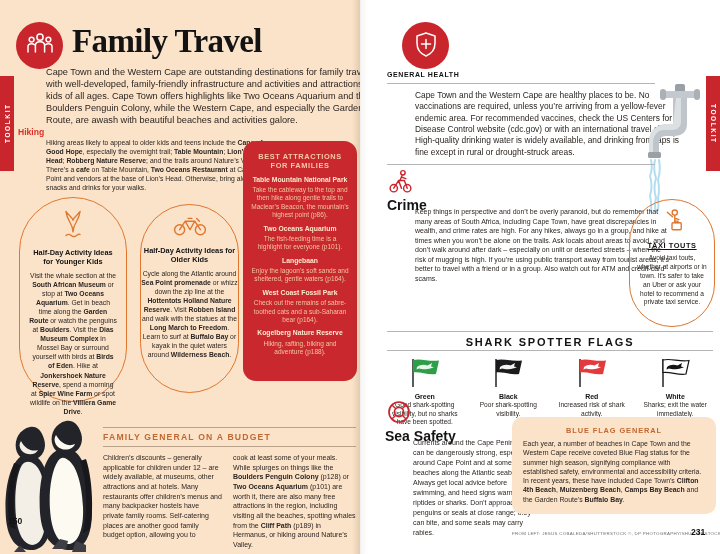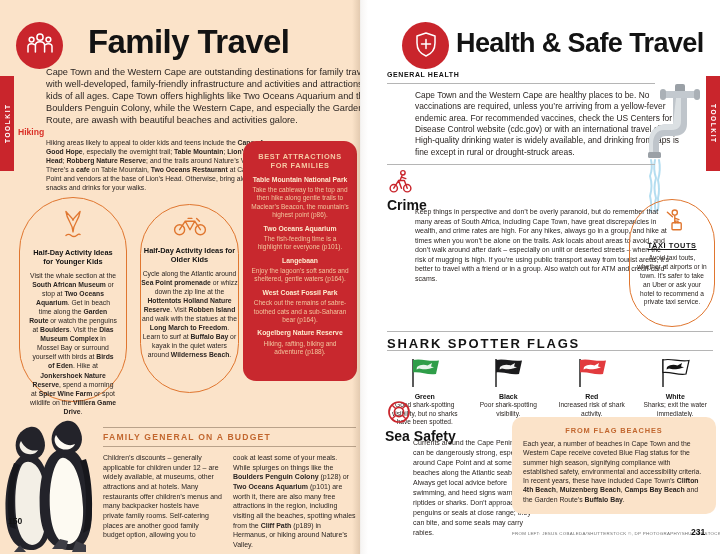--- a/index.html
+++ b/index.html
@@ -41,21 +41,21 @@
   .attr-desc { font-size:6.5px; color:#f2c69d; line-height:1.3; margin-top:2px; }
   .oval {
     border:1.6px solid #e0762f; text-align:center;
   }
   .oval .oval-title { font-weight:bold; font-size:7.4px; color:#131313; line-height:1.25; margin-top:5px; }
   .oval .oval-body  { font-size:6.8px; line-height:1.34; margin-top:4px; color:#2b2522; }
   .budget-head { font-size:8.6px; font-weight:bold; letter-spacing:1.2px; color:#c2672f; }
   .col-txt { font-size:7px; line-height:1.38; color:#2b2522; }
   .sec-head-sm { font-size:7px; font-weight:bold; letter-spacing:.6px; color:#131313; }
   .blk-head { font-size:14px; font-weight:bold; color:#131313; }
-  .center-head { font-size:13px; font-weight:bold; letter-spacing:1.8px; color:#131313; text-align:left; }
+  .center-head { font-size:11px; font-weight:bold; letter-spacing:1.8px; color:#131313; text-align:center; }
   .flag-col { width:25%; text-align:center; padding:0 5px; }
   .flag-name { font-size:7px; font-weight:bold; margin-top:2px; color:#131313; }
   .flag-desc { font-size:6.6px; line-height:1.32; margin-top:1px; color:#2b2522; }
   .blueflag-box { background:#fbe3c9; border-radius:10px; padding:9px 11px 10px; }
   .blueflag-box .bf-head { text-align:center; font-size:7.4px; font-weight:bold; letter-spacing:.9px; color:#c2672f; margin-bottom:4px; }
   .bf-body { font-size:6.9px; line-height:1.34; color:#2b2522; }
   .credit { font-size:4.4px; color:#6f6f6f; letter-spacing:.3px; white-space:nowrap; }
   .pagenum { font-size:8.6px; font-weight:bold; color:#131313; }
   b { font-weight:bold; }
 </style>
@@ -75,21 +75,21 @@
         <svg width="30" height="30" viewBox="0 0 30 30" fill="none" stroke="#fff" stroke-width="1.5" stroke-linecap="round" stroke-linejoin="round">
           <circle cx="15" cy="8.2" r="3.1"></circle>
           <path d="M10.4 23 V16.6 Q10.4 12.8 15 12.8 Q19.6 12.8 19.6 16.6 V23"></path>
           <circle cx="6.6" cy="10.6" r="2.4"></circle>
           <path d="M3 23 V17.6 Q3 14.8 6.6 14.8 Q8.4 14.8 9.4 15.6"></path>
           <circle cx="23.4" cy="10.6" r="2.4"></circle>
           <path d="M27 23 V17.6 Q27 14.8 23.4 14.8 Q21.6 14.8 20.6 15.6"></path>
         </svg>
       </span>
     </div>
-    <div class="abs page-title" style="left:88px;top:23px;">Family Travel</div>
+    <div class="abs page-title" style="left:72px;top:23px;font-family:Liberation Serif, serif;">Family Travel</div>
 
     <div class="abs body-txt" style="left:18px;top:66px;width:331px;font-size:9.2px;line-height:1.31;">Cape Town and the Western Cape are outstanding destinations for family travel, with well-developed, family-friendly infrastructure and activities and attractions for kids of all ages. Cape Town offers highlights like Two Oceans Aquarium and the Boulders Penguin Colony, while the Western Cape, and especially the Garden Route, are awash with beautiful beaches and activities galore.</div>
 
     <div class="abs red-head" style="left:18px;top:127px;">Hiking</div>
     <div class="abs body-txt" style="left:18px;top:138px;width:221px;font-size:6.8px;line-height:1.33;">Hiking areas likely to appeal to older kids and teens include the <b>Cape of Good Hope</b>, especially the overnight trail; <b>Table Mountain</b>; <b>Lion’s Head</b>; <b>Robberg Nature Reserve</b>; and the trails around Nature’s Valley. There’s a <b>cafe</b> on Table Mountain, <b>Two Oceans Restaurant</b> at Cape Point and vendors at the base of Lion’s Head. Otherwise, bring along snacks and drinks for your walks.</div>
 
     <div class="abs attractions-box" style="left:243px;top:141px;width:114px;">
       <div class="box-head">BEST ATTRACTIONS FOR FAMILIES</div>
       <div class="attr-name">Table Mountain National Park</div>
       <div class="attr-desc">Take the cableway to the top and then hike along gentle trails to Maclear’s Beacon, the mountain’s highest point (p86).</div>
@@ -166,21 +166,20 @@
     </div>
 
     <div class="abs hdr-circle" style="left:42px;top:22px;">
       <span>
         <svg width="28" height="28" viewBox="0 0 28 28" fill="none" stroke="#fff" stroke-width="1.5" stroke-linecap="round" stroke-linejoin="round">
           <path d="M14 3 L23 6 V13 C23 20 19 24 14 26 C9 24 5 20 5 13 V6 Z"></path>
           <path d="M14 9.5 V18.5 M9.5 14 H18.5"></path>
         </svg>
       </span>
     </div>
-    <div class="abs page-title" style="left:96px;top:28px;font-size:27px;">Health &amp; Safe Travel</div>
 
     <div class="abs sec-head-sm" style="left:27px;top:71px;">GENERAL HEALTH</div>
     <div class="abs rule-gray" style="left:27px;top:83px;width:268px;"></div>
     <div class="abs body-txt" style="left:27px;top:90px;width:272px;font-size:8.4px;line-height:1.35;">Cape Town and the Western Cape are healthy places to be. No vaccinations are required, unless you’re arriving from a yellow-fever endemic area. For recommended vaccines, check the US Centers for Disease Control website (cdc.gov) or with an international travel clinic. High-quality drinking water is widely available, and drinking from taps is fine except in rural or drought-struck areas.</div>
 
     <div class="abs" style="left:288px;top:84px;">
       <svg width="64" height="132" viewBox="0 0 64 132">
         <rect x="27" y="0" width="10" height="9" rx="2" fill="#9aa0a6"></rect>
         <rect x="14" y="7" width="36" height="7" rx="3.5" fill="#c3c9cf"></rect>
         <rect x="12" y="5" width="6" height="11" rx="3" fill="#aab0b6"></rect>
@@ -278,21 +277,21 @@
       <svg width="26" height="26" viewBox="0 0 26 26" fill="none" stroke="#c9252c" stroke-width="1.7">
         <circle cx="13" cy="13" r="10"></circle>
         <circle cx="13" cy="13" r="4.6"></circle>
         <path d="M6.2 6.2 L9.8 9.8 M19.8 6.2 L16.2 9.8 M6.2 19.8 L9.8 16.2 M19.8 19.8 L16.2 16.2" stroke-width="1.4"></path>
       </svg>
     </span>
     <div class="abs blk-head" style="left:25px;top:428px;">Sea Safety</div>
     <div class="abs body-txt" style="left:25px;top:438px;width:126px;font-size:7px;line-height:1.43;">Currents around the Cape Peninsula can be dangerously strong, especially around Cape Point and at some beaches along the Atlantic seaboard. Always get local advice before swimming, and heed signs warning of riptides or sharks. Don’t approach penguins or seals at close range; they can bite, and some seals may carry rabies.</div>
 
     <div class="abs blueflag-box" style="left:152px;top:417px;width:204px;">
-      <div class="bf-head">FROM FLAG BEACHES</div>
+      <div class="bf-head">BLUE FLAG GENERAL</div>
       <div class="bf-body">Each year, a number of beaches in Cape Town and the Western Cape receive coveted Blue Flag status for the summer high season, signifying compliance with established safety, environmental and accessibility criteria. In recent years, these have included Cape Town’s <b>Clifton 4th Beach</b>, <b>Muizenberg Beach</b>, <b>Camps Bay Beach</b> and the Garden Route’s <b>Buffalo Bay</b>.</div>
     </div>
 
     <div class="abs credit" style="left:152px;top:531px;">FROM LEFT: JESUS COBALEDA/SHUTTERSTOCK ©, DP PHOTOGRAPHY/SHUTTERSTOCK ©</div>
     <div class="abs pagenum" style="left:331px;top:527px;">231</div>
   </div>
 
   <div class="abs gutter"></div>
 </div>
 

